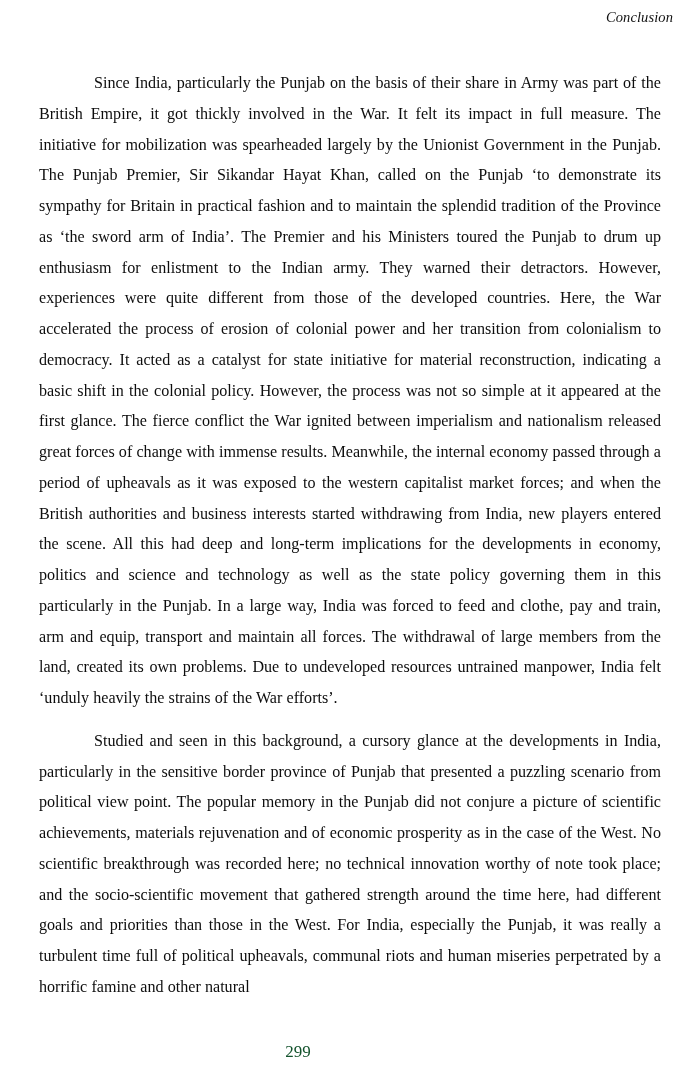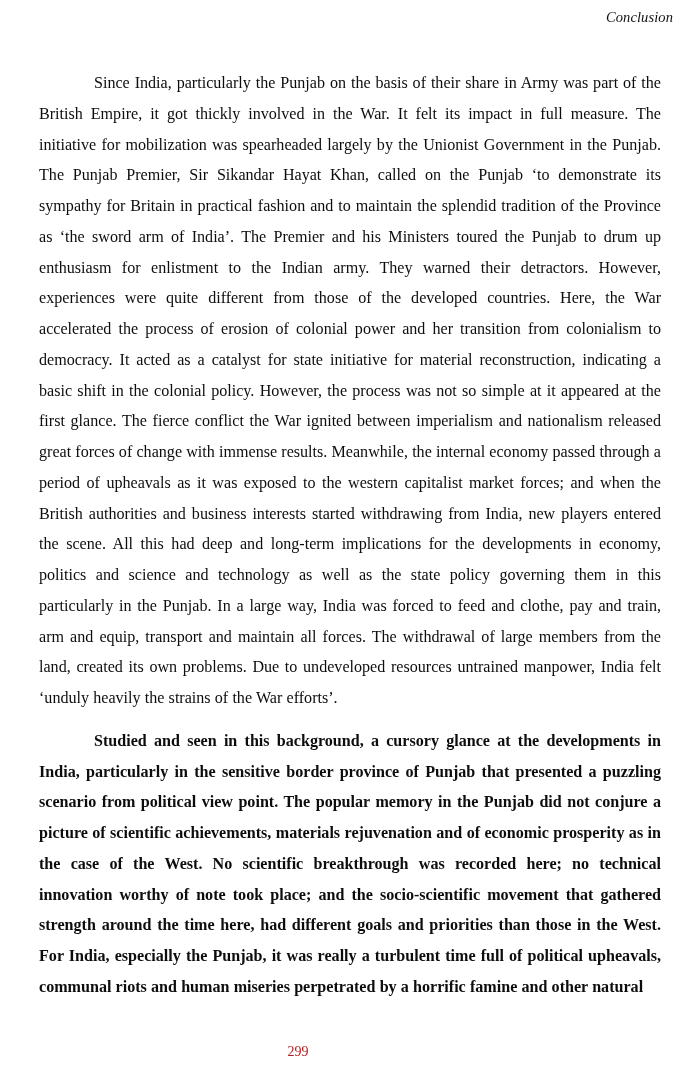--- a/index.html
+++ b/index.html
@@ -58,35 +58,34 @@
     font-size: 16.1px;
     line-height: 30.75px;
     text-indent: 55px;
     hyphens: none;
     word-spacing: 0.15px;
     color: #0d0d0d;
   }
 
   .para + .para {
     margin-top: 0px;
-    font-weight: bold;
   }
 
   
 
   
   .folio {
     position: absolute;
     top: 1040px;
     left: 0;
     width: 596px;
     text-align: center;
-    font-size: 14px;
+    font-size: 17px;
     line-height: 24px;
-    color: #b91c1c;
+    color: #14532d;
   }
 </style>
 </head>
 <body>
 
 <div class="page">
 
   <div class="running-head">Conclusion</div>
 
   <div class="body-block">

